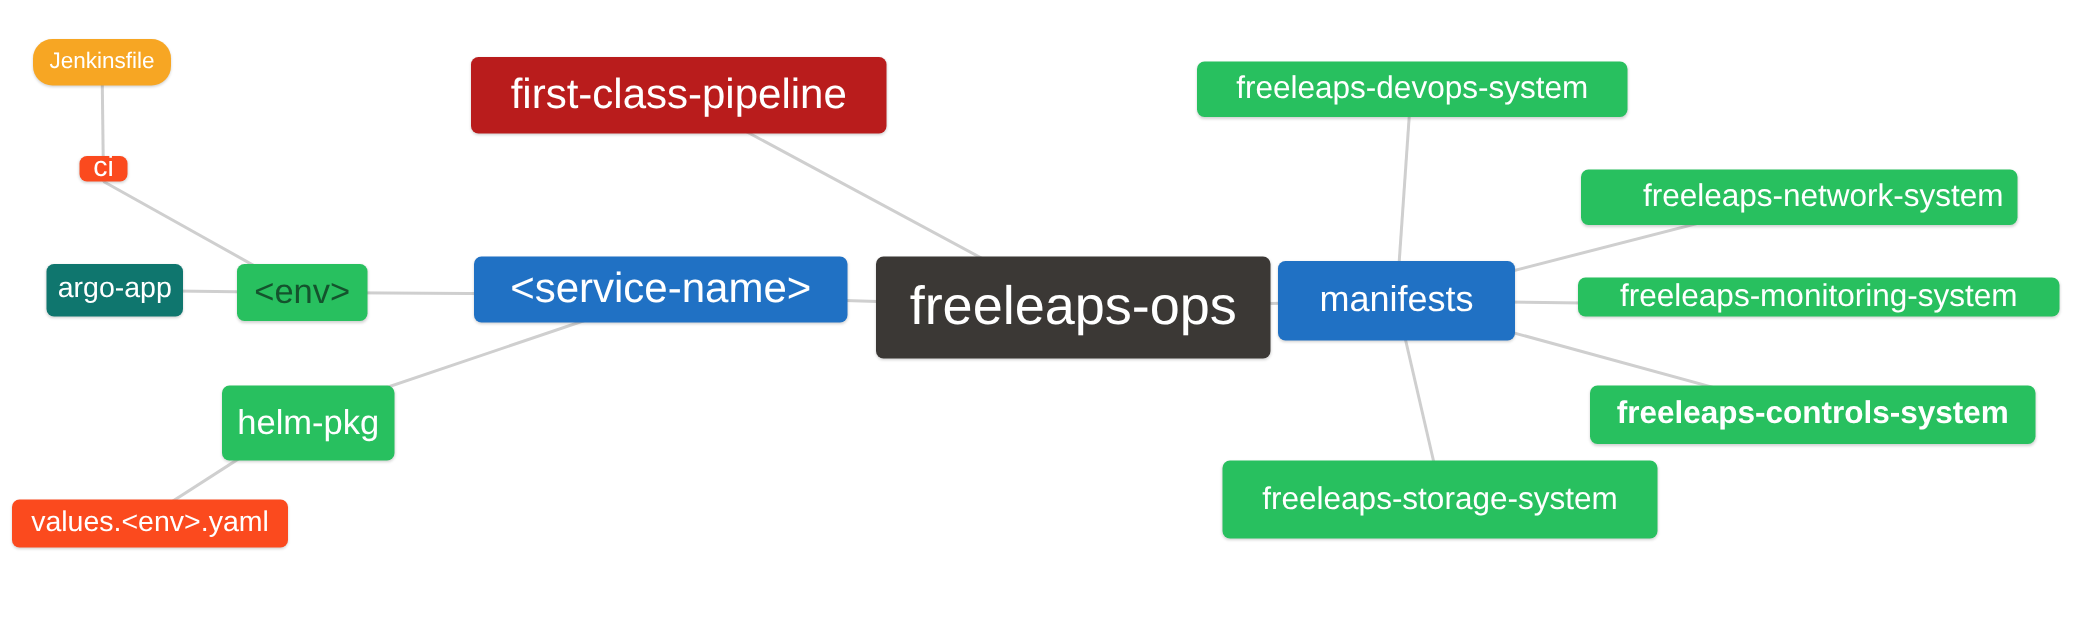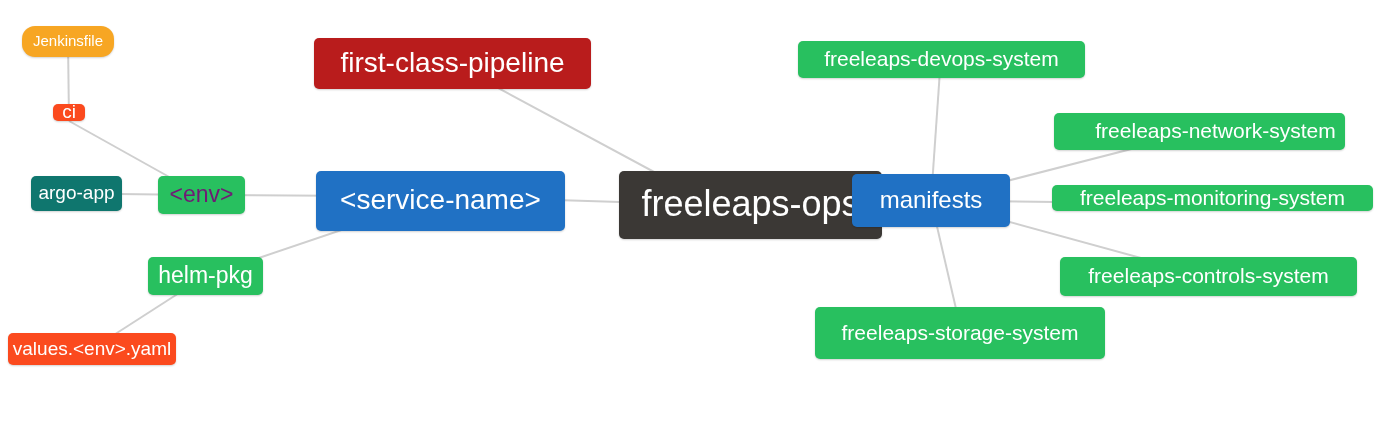--- a/index.html
+++ b/index.html
@@ -59,59 +59,59 @@
       <line x1="452.5" y1="63.5" x2="715.5" y2="205" stroke="#cfcfcf" stroke-width="2"></line>
       <line x1="440.5" y1="196.5" x2="715.5" y2="205" stroke="#cfcfcf" stroke-width="2"></line>
       <line x1="715.5" y1="205" x2="931" y2="200.5" stroke="#cfcfcf" stroke-width="2"></line>
       <line x1="931" y1="200.5" x2="941.5" y2="48.5" stroke="#cfcfcf" stroke-width="2"></line>
       <line x1="931" y1="200.5" x2="1199.5" y2="131.5" stroke="#cfcfcf" stroke-width="2"></line>
       <line x1="931" y1="200.5" x2="1212.5" y2="204" stroke="#cfcfcf" stroke-width="2"></line>
       <line x1="931" y1="200.5" x2="1208.5" y2="276.5" stroke="#cfcfcf" stroke-width="2"></line>
       <line x1="931" y1="200.5" x2="960" y2="326" stroke="#cfcfcf" stroke-width="2"></line>
     </svg>
   <div id="node-layer">
-      <div class="node" style="left: 584px; top: 171px; width: 263px; height: 68px; background: rgb(59, 56, 53); font-size: 36px; color: rgb(255, 255, 255); margin-left: 35px;">
+      <div class="node" style="left: 584px; top: 171px; width: 263px; height: 68px; background: rgb(59, 56, 53); font-size: 36px; color: rgb(255, 255, 255);">
     <span>freeleaps-ops</span>
   </div>
       <div class="node" style="left: 314px; top: 38px; width: 277px; height: 51px; background: #b91c1c; font-size: 28px; color: rgb(255, 255, 255);">
     <span>first-class-pipeline</span>
   </div>
-      <div class="node" style="left: 316px; top: 171px; width: 249px; height: 60px; background: rgb(32, 113, 196); font-size: 28px; color: rgb(255, 255, 255);">
+      <div class="node" style="left: 316px; top: 171px; width: 249px; height: 44px; background: rgb(32, 113, 196); font-size: 28px; color: rgb(255, 255, 255);">
     <span>&lt;service-name&gt;</span>
   </div>
       <div class="node" style="left: 852px; top: 174px; width: 158px; height: 53px; background: rgb(32, 113, 196); font-size: 24px; color: rgb(255, 255, 255);">
     <span>manifests</span>
   </div>
-      <div class="node" style="left: 158px; top: 176px; width: 87px; height: 38px; background: rgb(40, 192, 95); font-size: 23px; color: #701a75;">
+      <div class="node" style="left: 158px; top: 176px; width: 87px; height: 38px; background: rgb(40, 192, 95); font-size: 23px; color: #14532d;">
     <span>&lt;env&gt;</span>
   </div>
-      <div class="node" style="left: 148px; top: 257px; width: 115px; height: 38px; background: rgb(40, 192, 95); font-size: 23px; color: rgb(255, 255, 255);">
+      <div class="node" style="left: 148px; top: 257px; width: 115px; height: 50px; background: rgb(40, 192, 95); font-size: 23px; color: rgb(255, 255, 255);">
     <span>helm-pkg</span>
   </div>
       <div class="node" style="left: 798px; top: 30px; width: 287px; height: 37px; background: rgb(40, 192, 95); font-size: 21px; color: rgb(255, 255, 255); margin-top: 11px;">
     <span>freeleaps-devops-system</span>
   </div>
       <div class="node" style="left: 1054px; top: 113px; width: 291px; height: 37px; background: rgb(40, 192, 95); font-size: 21px; color: rgb(255, 255, 255); padding-left: 32px;">
     <span>freeleaps-network-system</span>
   </div>
       <div class="node" style="left: 1052px; top: 185px; width: 321px; height: 26px; background: rgb(40, 192, 95); font-size: 21px; color: rgb(255, 255, 255);">
     <span>freeleaps-monitoring-system</span>
   </div>
-      <div class="node" style="left: 1060px; top: 257px; width: 297px; height: 39px; background: rgb(40, 192, 95); font-size: 21px; color: rgb(255, 255, 255);">
+      <div class="node" style="left: 1060px; top: 257px; width: 297px; height: 39px; background: rgb(40, 192, 95); font-size: 21px; color: rgb(255, 255, 255); font-weight: bold;">
     <span>freeleaps-controls-system</span>
   </div>
       <div class="node" style="left: 815px; top: 307px; width: 290px; height: 52px; background: rgb(40, 192, 95); font-size: 21px; color: rgb(255, 255, 255);">
     <span>freeleaps-storage-system</span>
   </div>
       <div class="node" style="left: 53px; top: 104px; width: 32px; height: 17px; background: rgb(251, 74, 30); font-size: 19px; color: rgb(255, 255, 255);">
     <span>ci</span>
   </div>
       <div class="node" style="left: 31px; top: 176px; width: 91px; height: 35px; background: #0f766e; font-size: 19px; color: rgb(255, 255, 255);">
     <span>argo-app</span>
   </div>
-      <div class="node" style="left: 8px; top: 333px; width: 168px; height: 32px; background: rgb(251, 74, 30); font-size: 19px; color: rgb(255, 255, 255);">
+      <div class="node" style="left: 8px; top: 333px; width: 184px; height: 32px; background: rgb(251, 74, 30); font-size: 19px; color: rgb(255, 255, 255);">
     <span>values.&lt;env&gt;.yaml</span>
   </div>
       <div class="node" style="left: 22px; top: 26px; width: 92px; height: 31px; background: rgb(247, 166, 35); font-size: 15px; color: rgb(255, 255, 255); border-radius: 13px;">
     <span>Jenkinsfile</span>
   </div>
     </div>
 </div>
 
 </body></html>

